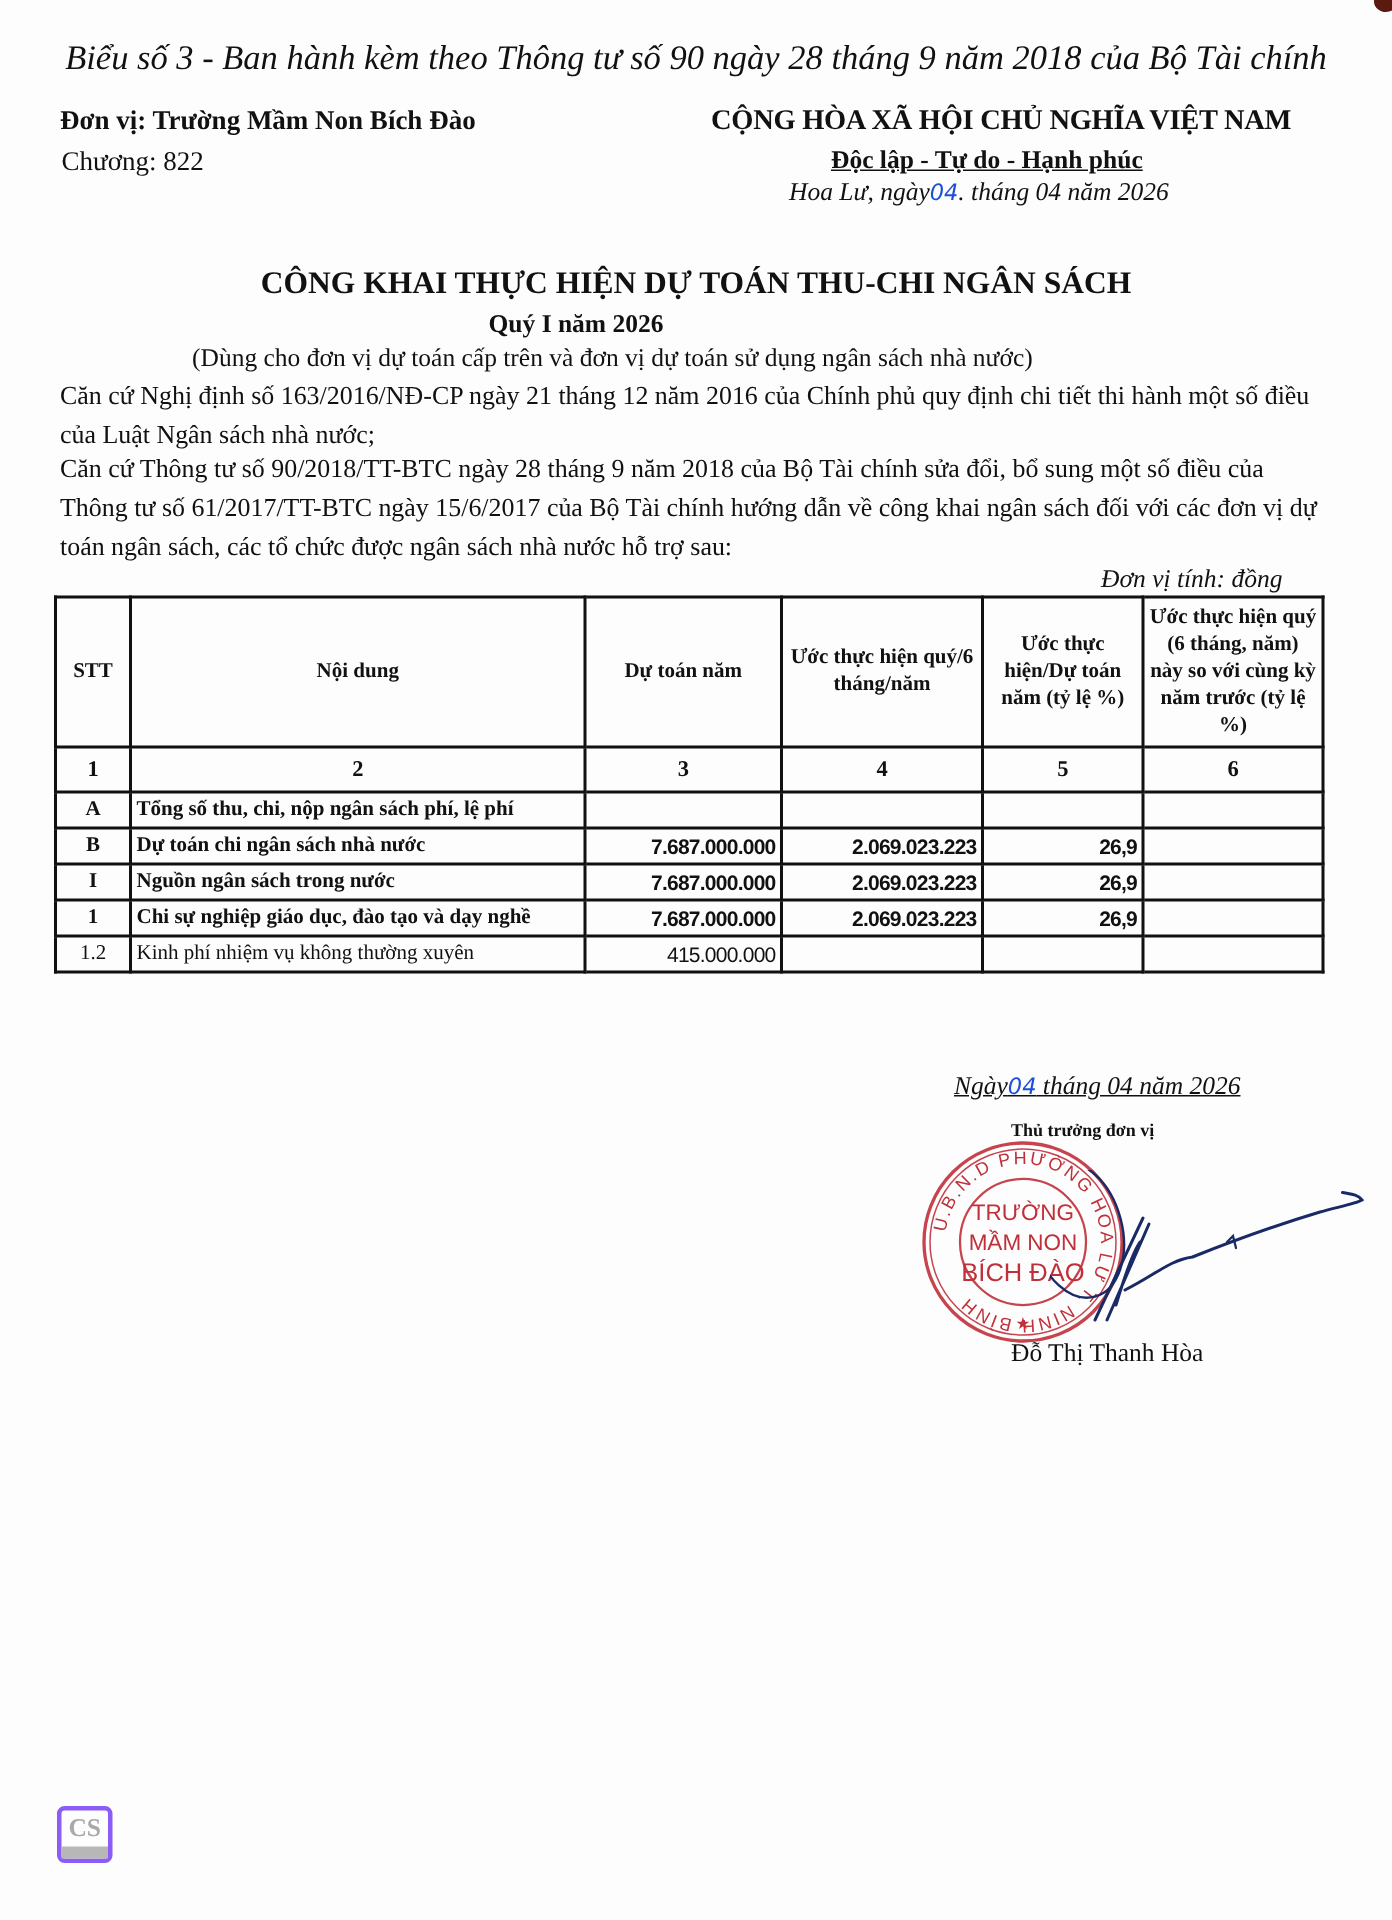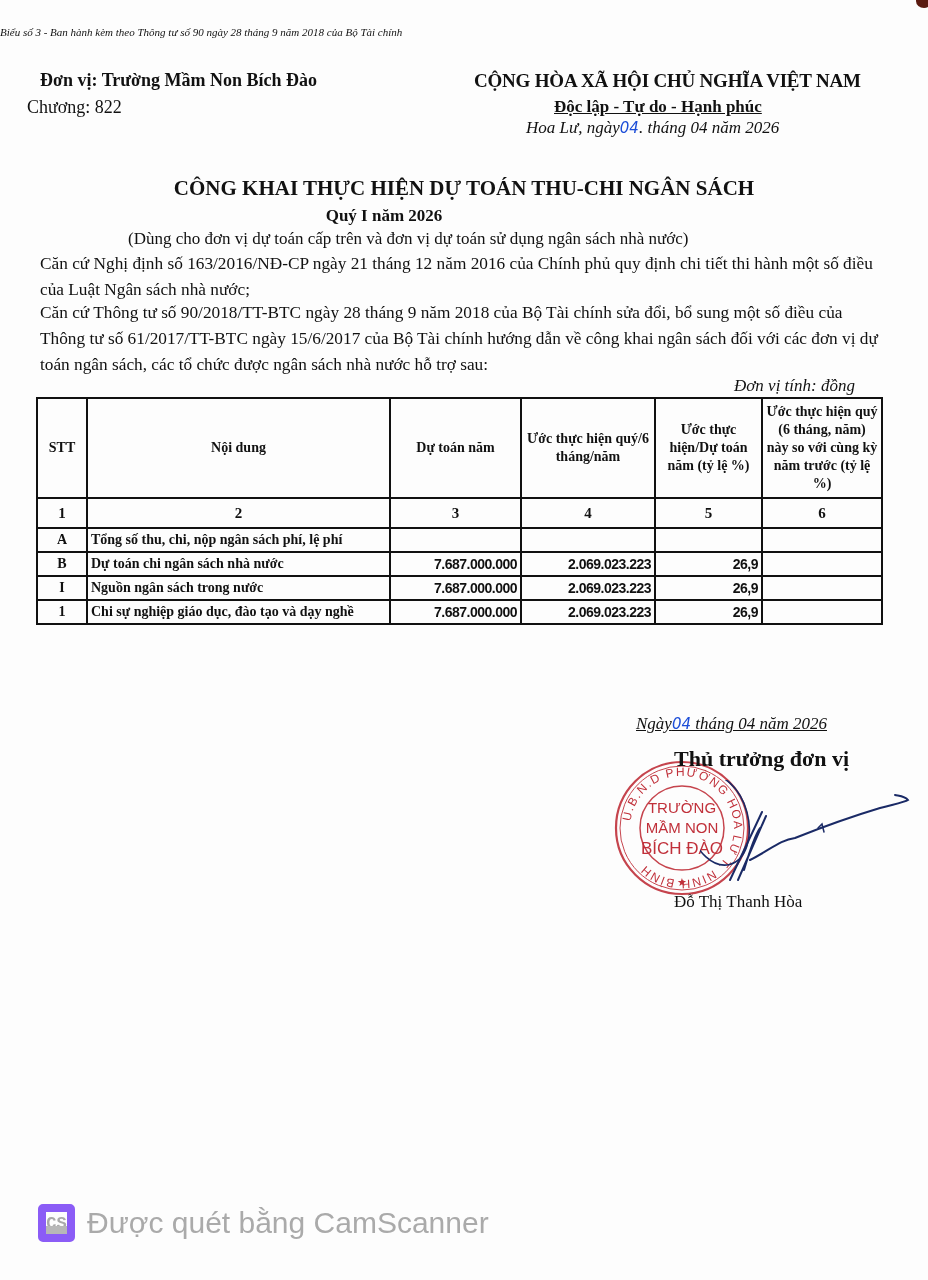--- a/index.html
+++ b/index.html
@@ -6,23 +6,23 @@
   body {
     width: 928px; height: 1280px; position: relative; overflow: hidden;
     background: #fdfdfd; color: #111;
     font-family: "Liberation Serif", "DejaVu Serif", serif;
   }
   .abs { position: absolute; white-space: nowrap; }
   .corner-blob {
     position: absolute; right: -4px; top: -6px; width: 16px; height: 14px;
     border-radius: 50%; background: #5a1a10;
   }
-  .form-ref { left: 0; width: 928px; top: 26px; font-style: italic; font-size: 11px; }
+  .form-ref { left: 0; width: 928px; top: 26px; text-align: center; font-style: italic; font-size: 23px; }
   .unit-name { left: 40px; top: 70px; font-size: 18px; font-weight: bold; }
-  .chapter { left: 27px; top: 97px; font-size: 18px; }
+  .chapter { left: 41px; top: 97px; font-size: 18px; }
   .nation { left: 474px; top: 70px; font-size: 19px; font-weight: bold; letter-spacing: -0.2px; }
   .motto { left: 554px; top: 97px; font-size: 17px; font-weight: bold; text-decoration: underline; }
   .place-date { left: 526px; top: 118px; font-size: 17px; font-style: italic; }
   .hand { font-family: "DejaVu Sans", sans-serif; font-style: italic; font-size: 15px; color: #1d4ed8; }
   .title { left: 0; width: 928px; top: 176px; text-align: center; font-size: 21px; font-weight: bold; }
   .period { left: 0; width: 768px; top: 206px; text-align: center; font-size: 17px; font-weight: bold; }
   .scope { left: 128px; top: 229px; font-size: 17px; }
   .para { left: 40px; font-size: 17.3px; line-height: 26px; white-space: normal; width: 850px; }
   .basis1 { top: 251px; }
   .basis2 { top: 300px; }
@@ -40,30 +40,30 @@
   tr.colnums td { height: 28px; text-align: center; font-weight: bold; font-size: 15px; }
   tr.data td { height: 22px; }
   td.stt { text-align: center; font-weight: bold; font-size: 15px; }
   td.stt.light { font-weight: normal; }
   td.content { text-align: left; font-size: 15px; font-weight: bold; }
   td.content.light { font-weight: normal; }
   td.num { text-align: right; font-family: "Liberation Sans", sans-serif; font-size: 13px; font-weight: bold; letter-spacing: -0.5px; }
   td.num.light { font-weight: normal; }
 
   .sign-date { left: 636px; top: 714px; font-size: 17px; font-style: italic; text-decoration: underline; }
-  .sign-role { left: 674px; top: 746px; font-size: 22px; font-weight: bold; }
+  .sign-role { left: 674px; top: 746px; font-size: 12px; font-weight: bold; }
   .signer { left: 674px; top: 892px; font-size: 17px; font-weight: normal; }
   .stamp { position: absolute; left: 612px; top: 758px; width: 140px; height: 140px; }
   .signature { position: absolute; left: 700px; top: 780px; width: 215px; height: 110px; }
 
   .cs-footer { left: 38px; top: 1204px; display: flex; align-items: center; }
   .cs-logo {
-    width: 37px; height: 38px; border-radius: 5px; border: 8px solid #8b5cf6; box-sizing: border-box;
+    width: 37px; height: 38px; border-radius: 5px; border: 3px solid #8b5cf6; box-sizing: border-box;
     display: flex; align-items: flex-start; justify-content: center; position: relative;
-    font-family: Liberation Mono, monospace; font-weight: bold; font-size: 17px; color: #a9a9a9;
+    font-family: Liberation Serif, serif; font-weight: bold; font-size: 17px; color: #a9a9a9;
     background: #fdfdfd;
   }
   .cs-logo::after { content: ""; position: absolute; left: 0; right: 0; bottom: 0; height: 8px; background: #b7b7b7; }
   .cs-logo span { margin-top: 2px; }
   .cs-text { margin-left: 12px; font-family: "Liberation Sans", sans-serif; font-size: 30px; color: #aaaaaa; }
 </style>
 </head>
 <body>
 
 <div class="corner-blob"></div>
@@ -137,20 +137,28 @@
         <td class="num"></td>
       </tr>
       <tr class="data">
         <td class="stt">1</td>
         <td class="content">Chi sự nghiệp giáo dục, đào tạo và dạy nghề</td>
         <td class="num">7.687.000.000</td>
         <td class="num">2.069.023.223</td>
         <td class="num">26,9</td>
         <td class="num"></td>
       </tr>
+      <tr class="data">
+        <td class="stt light">1.2</td>
+        <td class="content light">Kinh phí nhiệm vụ không thường xuyên</td>
+        <td class="num light">415.000.000</td>
+        <td class="num light"></td>
+        <td class="num light"></td>
+        <td class="num light"></td>
+      </tr>
     </tbody>
 </table>
 
 <div class="abs sign-date">
   <span>Ngày</span><span class="hand">04</span><span> tháng 04 năm 2026</span>
 </div>
 
 <svg class="stamp" viewBox="0 0 140 140">
   <defs>
     <path id="ringPath" d="M 70,70 m -52,0 a 52,52 0 1,1 104,0 a 52,52 0 1,1 -104,0"></path>
@@ -180,14 +188,13 @@
   </g>
 </svg>
 
 <div class="abs sign-role">Thủ trưởng đơn vị</div>
 <div class="abs signer">Đỗ Thị Thanh Hòa</div>
 
 <div class="abs cs-footer">
   <div class="cs-logo">
       <span>CS</span>
     </div>
-  <div class="cs-text">Được quét bằng CamScanner</div>
 </div>
 
 </body></html>

